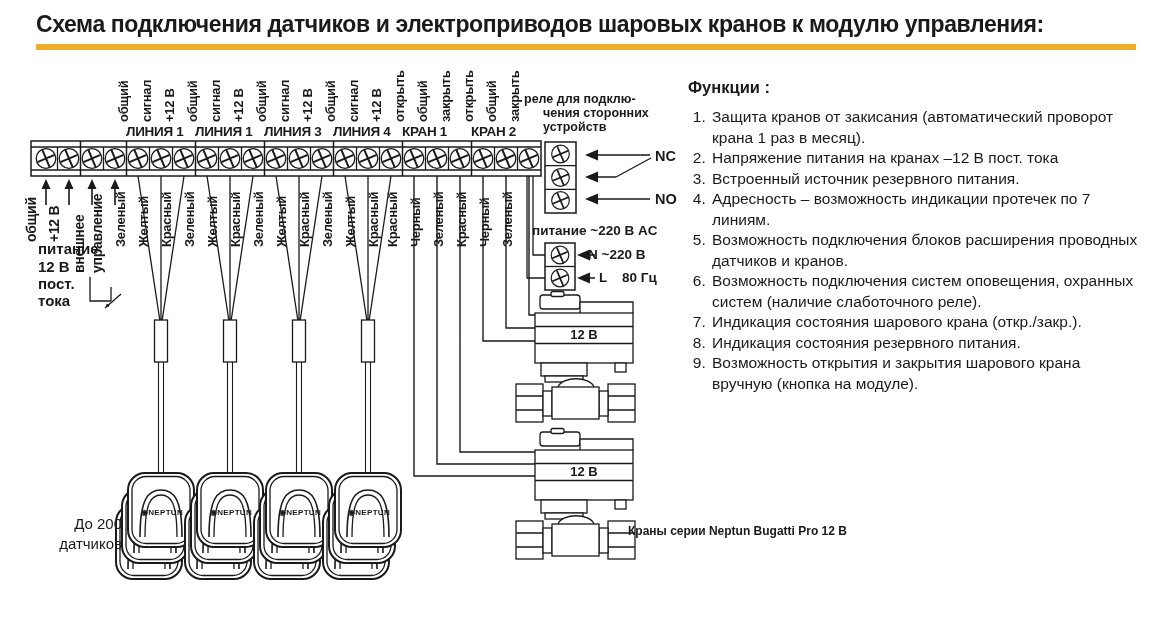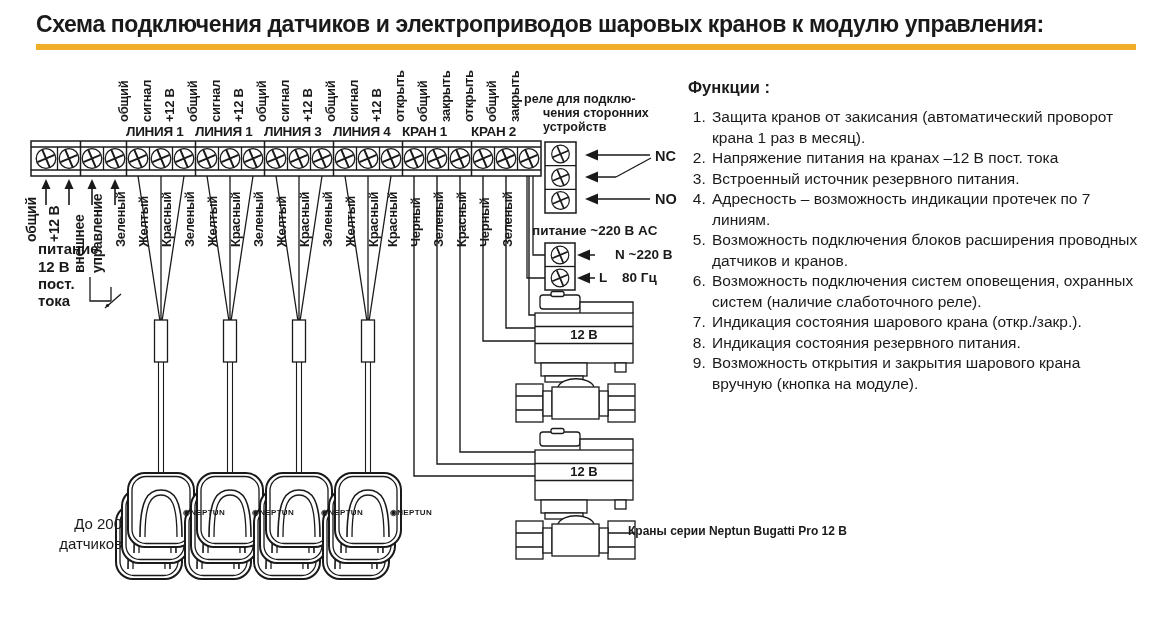--- a/index.html
+++ b/index.html
@@ -9,21 +9,21 @@
   .title{left:36px;top:11px;font-size:23px;font-weight:700;letter-spacing:-0.4px;}
   .accentbar{position:absolute;left:36px;top:44px;width:1100px;height:6px;background:#F0AD2A;}
   .vlabel{position:absolute;height:14px;line-height:14px;font-size:13px;font-weight:600;
           transform-origin:0 100%;transform:rotate(-90deg);white-space:nowrap;letter-spacing:-0.3px;}
   .glabel{position:absolute;top:124px;width:70px;text-align:left;font-size:13.5px;font-weight:700;letter-spacing:-0.3px;white-space:nowrap;}
   .plabel{font-size:15px;font-weight:600;line-height:17px;}
   .small{font-size:12.5px;font-weight:600;line-height:14px;}
   .contact{font-size:14.5px;font-weight:600;}
   .pre{white-space:pre;}
   .cap12v{width:64px;text-align:center;font-size:13px;font-weight:600;}
-  .brand{width:62px;text-align:center;font-size:8px;font-weight:700;letter-spacing:0.3px;padding-left:42px;}
+  .brand{width:62px;text-align:center;font-size:8px;font-weight:700;letter-spacing:0.3px;}
   .sensorcap{width:94px;text-align:right;font-size:15px;font-weight:400;line-height:20px;}
   .seriescap{font-size:12px;font-weight:600;}
   .functions{position:absolute;left:688px;top:78px;width:452px;}
   .functions h3{margin:0 0 10px 0;font-size:16.5px;font-weight:700;}
   .functions ol{margin:0;padding:0 0 0 22px;font-size:15.5px;line-height:20.5px;font-weight:500;}
   .functions li{margin:0;padding-left:2px;}
   svg .ln{stroke:#1a1a1a;stroke-width:1.3;fill:none;}
   svg .lnf{stroke:#1a1a1a;stroke-width:1.3;fill:#fff;}
   svg .blk{fill:#1a1a1a;stroke:none;}
 </style>
@@ -244,21 +244,21 @@
   <span class="abs plabel" style="left:38px;top:275px">пост.</span>
   <span class="abs plabel" style="left:38px;top:292px">тока</span>
 
   <span class="abs small" style="left:524px;top:92px">реле для подклю-</span>
   <span class="abs small" style="left:543px;top:106px">чения сторонних</span>
   <span class="abs small" style="left:543px;top:120px">устройств</span>
   <span class="abs contact" style="left:655px;top:148px">NC</span>
   <span class="abs contact" style="left:655px;top:191px">NO</span>
 
   <span class="abs small" style="left:532px;top:224px;font-size:13.5px">питание ~220 В AC</span>
-  <span class="abs small pre" style="left:615px;top:248px;font-size:13.5px">N ~220 В</span>
+  <span class="abs small pre" style="left:588px;top:248px;font-size:13.5px">N ~220 В</span>
   <span class="abs small pre" style="left:599px;top:271px;font-size:13.5px">L    80 Гц</span>
 
   <span class="abs cap12v" style="left:552px;top:327px">12 В</span>
   <span class="abs cap12v" style="left:552px;top:464px">12 В</span>
   <span class="abs seriescap" style="left:628px;top:524px">Краны серии Neptun Bugatti Pro 12 В</span>
 
   <span class="abs sensorcap" style="left:28px;top:514px">До 200</span>
   <span class="abs sensorcap" style="left:28px;top:534px">датчиков</span>
   <span class="abs brand" style="left:131px;top:508px"><span>◉</span><span>NEPTUN</span></span>
   <span class="abs brand" style="left:200px;top:508px"><span>◉</span><span>NEPTUN</span></span>

